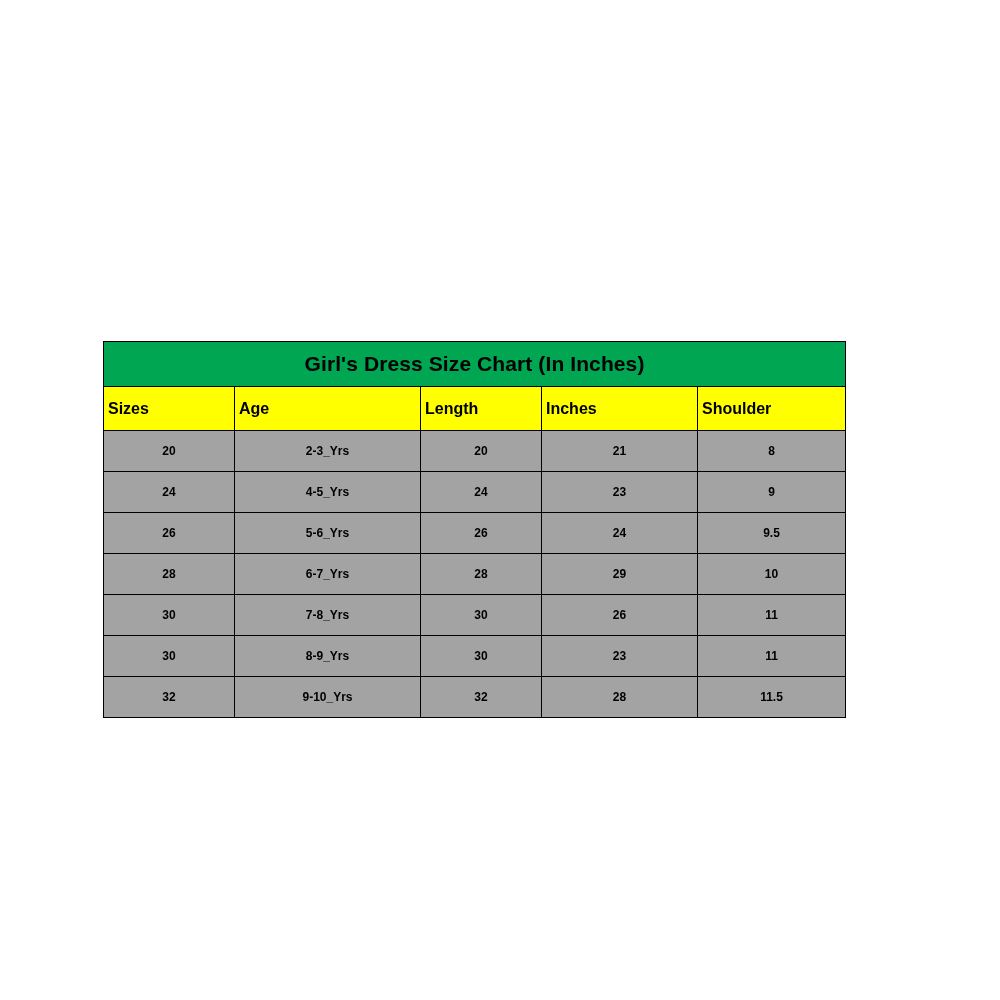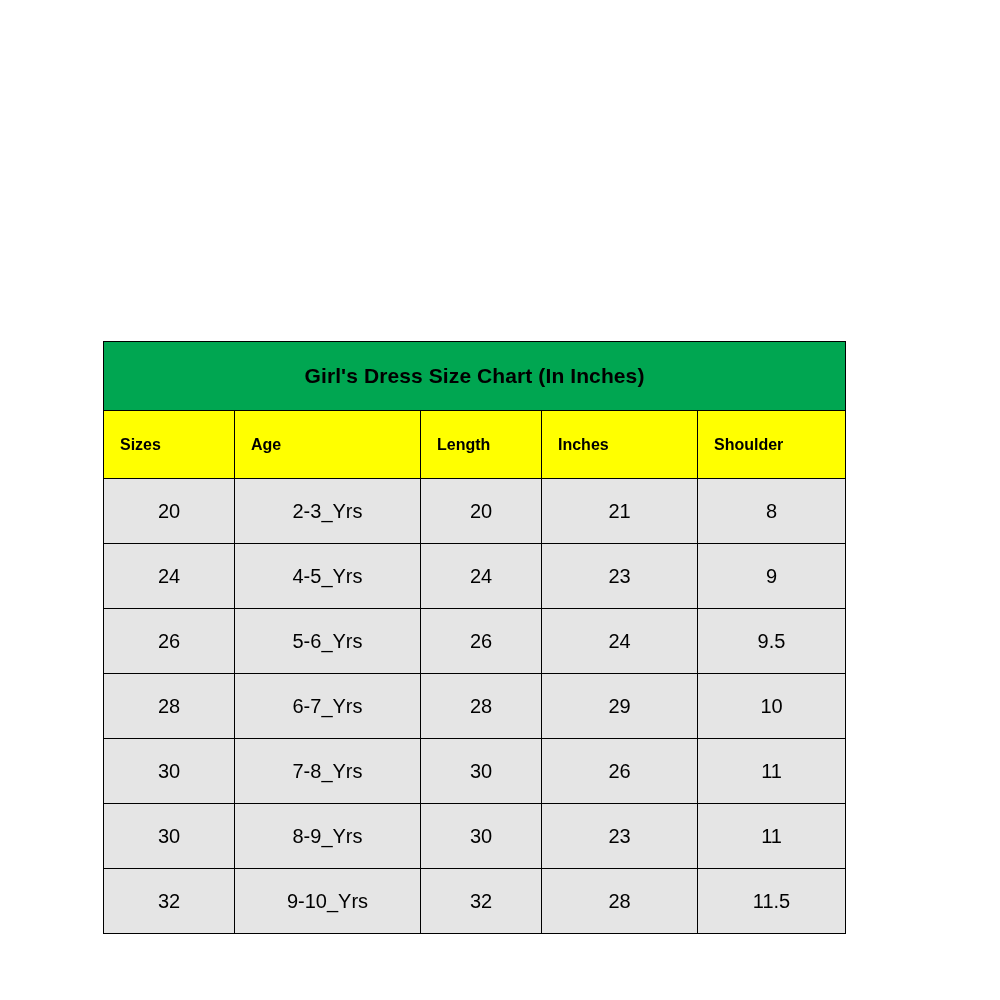--- a/index.html
+++ b/index.html
@@ -23,21 +23,21 @@
   }
 
   table.size-chart {
     border-collapse: collapse;
     table-layout: fixed;
     width: 742px;
   }
 
   table.size-chart td, table.size-chart th {
     border: 1px solid #000000;
-    padding: 16px;
+    padding: 4px;
     margin: 16px;
   }
 
   .title-cell {
     background: #00a651;
     color: #000000;
     font-size: 21px;
     font-weight: bold;
     text-align: center;
     height: 36px;
@@ -50,24 +50,24 @@
     color: #000000;
     font-size: 16px;
     font-weight: bold;
     text-align: left;
     height: 35px;
     line-height: 35px;
     padding-left: 8px;
   }
 
   .body-cell {
-    background: #e5e5e5;
+    background: #a3a3a3;
     color: #000000;
-    font-size: 20px;
-    font-weight: normal;
+    font-size: 12px;
+    font-weight: bold;
     text-align: center;
     height: 32px;
     line-height: 32px;
   }
 
   
   col.c0 { width: 131px; }
   col.c1 { width: 186px; }
   col.c2 { width: 121px; }
   col.c3 { width: 156px; }

